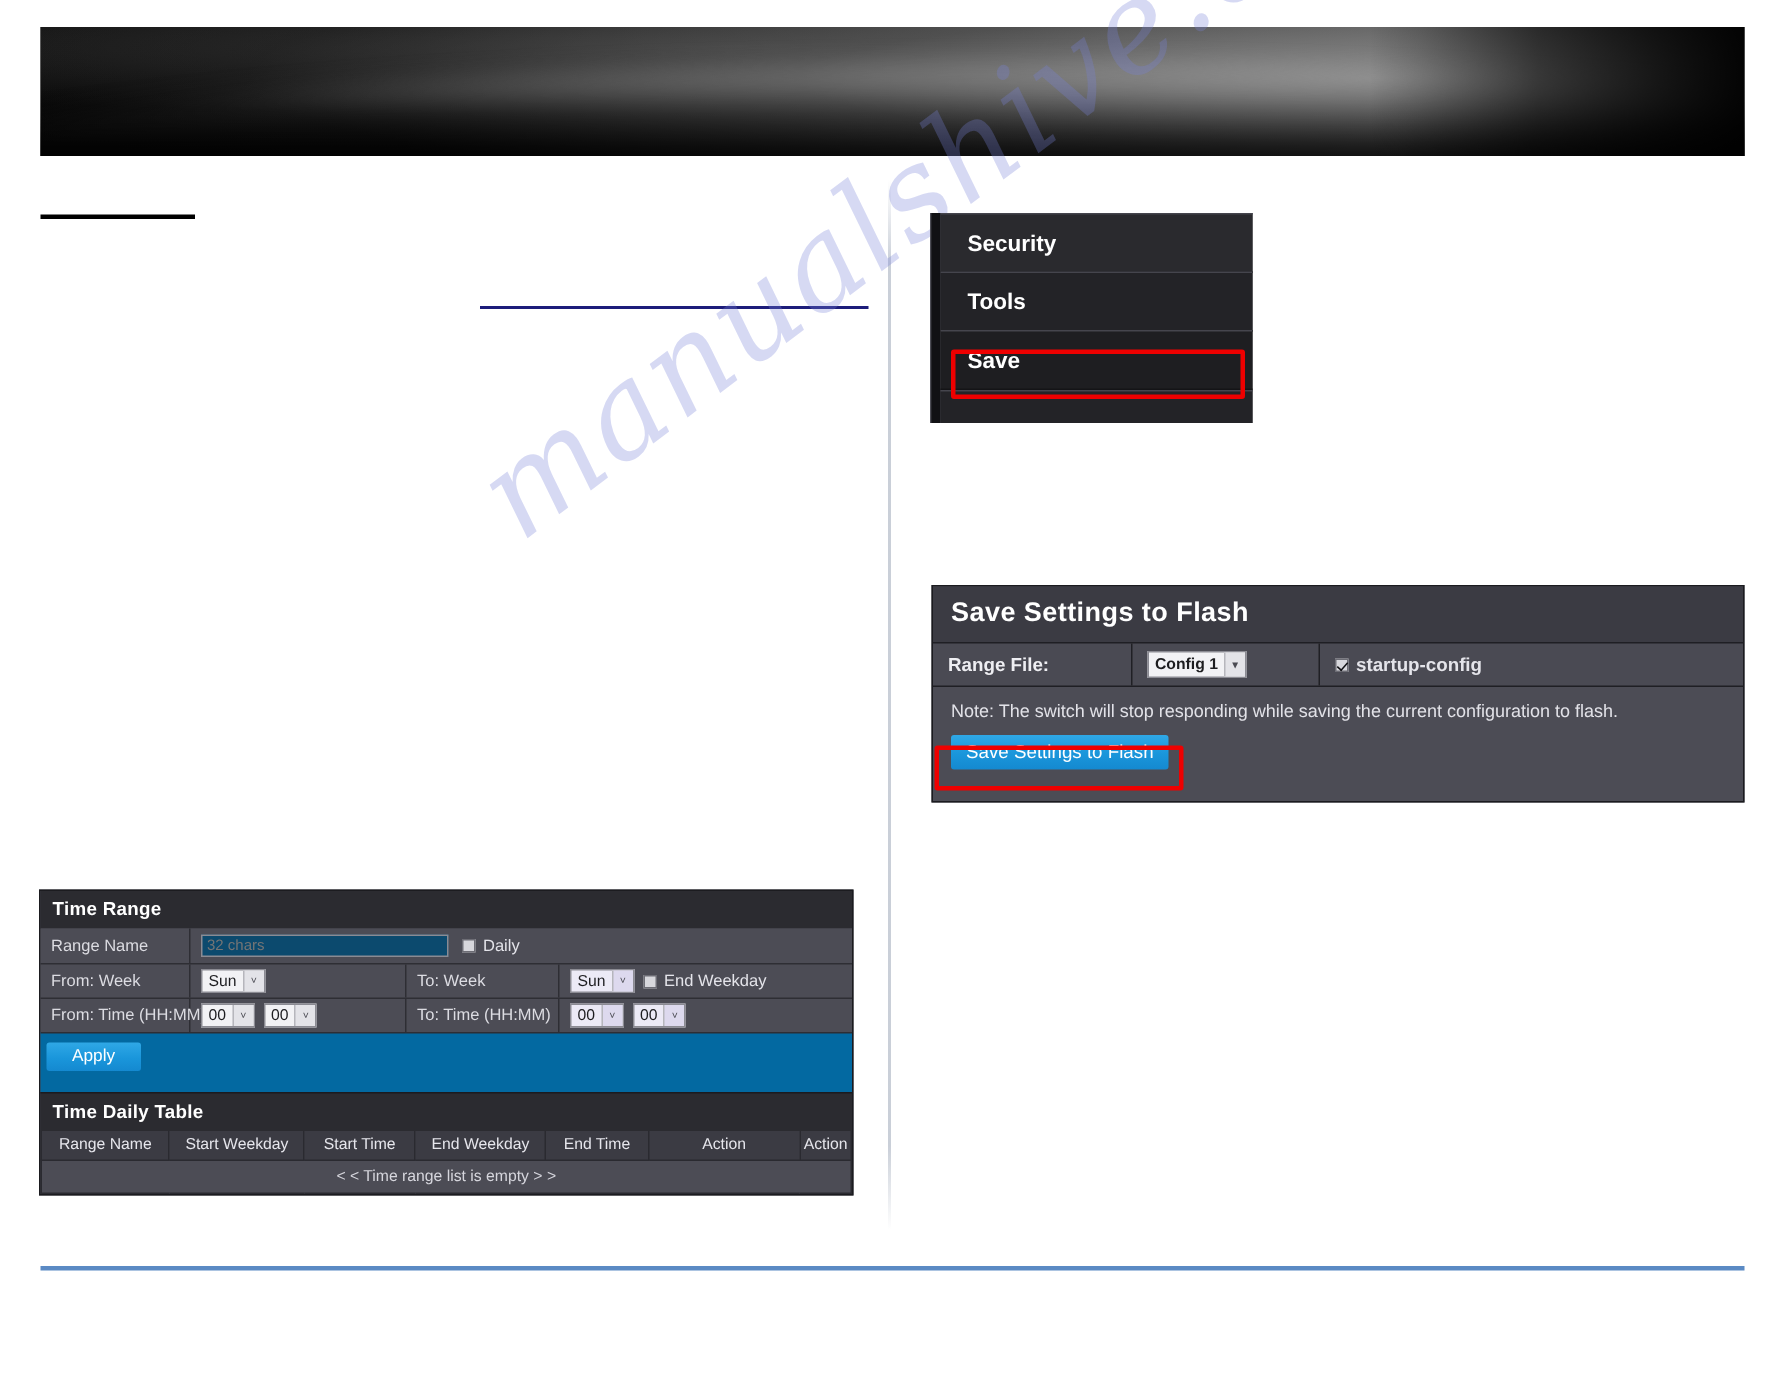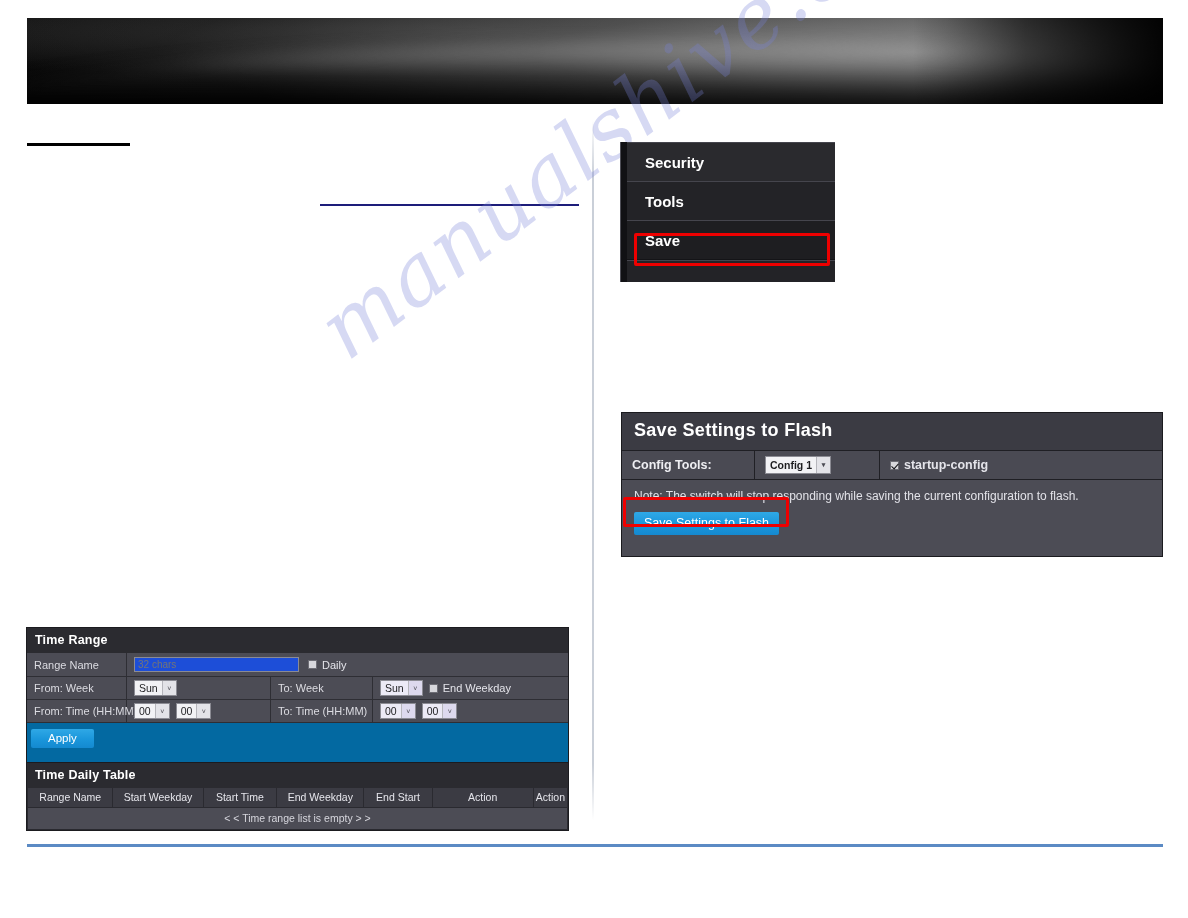--- a/index.html
+++ b/index.html
@@ -128,21 +128,21 @@
     align-items: center;
     padding: 3px 7px;
     box-sizing: border-box;
     border-right: 1px solid #2e2e34;
   }
   .fcell.nb { border-right: none; }
   .flabel { color: #dcdce2; font-size: 11px; white-space: nowrap; }
 
   
   .tinput {
-    background: #1d4ed8;
+    background: #0c4a6e;
     border: 1px solid #8b8b93;
     height: 15px;
     line-height: 15px;
     font-size: 10px;
     color: #b6b6bc;
     padding: 0 3px;
     box-sizing: border-box;
     font-family: "Liberation Sans", sans-serif;
   }
   
@@ -207,21 +207,21 @@
   
   .redbox {
     position: absolute;
     border: 3px solid #ee0000;
     box-sizing: border-box;
     border-radius: 2px;
     pointer-events: none;
   }
 
   
-  #time-range-panel { left: 26px; top: 627px; width: 543px; }
+  #time-range-panel { left: 26px; top: 593px; width: 543px; }
   #time-range-panel .panel-title { background: #2b2b30; }
 
   .tr-body { background: #4c4c55; }
   .tr-l1 { width: 100px; }
 
   
   .apply-strip {
     background: #0369a1;
     padding: 5px 0 0 4px;
     border-top: 1px solid #2e2e34;
@@ -281,21 +281,21 @@
     color: #ffffff;
     font-size: 15px;
     font-weight: bold;
     background: #2a2a2e;
     border-top: 1px solid #45454d;
     border-bottom: 1px solid #141417;
   }
   .menu-item.dark { background: #232327; }
 
   
-  #save-flash-panel { left: 621px; top: 412px; width: 542px; height: 145px; }
+  #save-flash-panel { left: 621px; top: 390px; width: 542px; height: 145px; }
   #save-flash-panel .sf-row {
     display: flex;
     border: 1px solid #1f1f24;
     border-left: none; border-right: none;
     background: #4a4a53;
     height: 28px;
   }
   .sf-cell {
     display: flex; align-items: center;
     padding: 0 10px;
@@ -341,21 +341,21 @@
   </div>
   <div class="menu-item dark" style="top:118px;height:22px;border-bottom:none;"></div>
 </div>
 <div class="redbox" style="left:634px; top:233px; width:196px; height:33px;"></div>
 
 <div class="panel" id="save-flash-panel">
   <div class="panel-title big">Save Settings to Flash</div>
 
   <div class="sf-row">
     <div class="sf-cell" style="width:133px;">
-      <span>Config Tools:</span>
+      <span>Range File:</span>
     </div>
     <div class="sf-cell" style="width:125px;">
       <span class="sel" style="height:18px;">
         <span class="sel-val">Config 1</span>
         <span class="sel-arrow">▾</span>
       </span>
     </div>
     <div class="sf-cell" style="flex:1;border-right:none;">
       <span class="cbx-wrap">
         <span class="cbx dark checked"></span>
@@ -453,21 +453,21 @@
 
   <div class="panel-title" style="border-top:1px solid #1b1b1f;">Time Daily Table</div>
 
   <table class="dtable">
     <thead>
       <tr>
         <th style="width:84px;">Range Name</th>
         <th style="width:88px;">Start Weekday</th>
         <th style="width:72px;">Start Time</th>
         <th style="width:85px;">End Weekday</th>
-        <th style="width:66px;">End Start</th>
+        <th style="width:66px;">End Time</th>
         <th style="width:101px;">Action</th>
         <th>Action</th>
       </tr>
     </thead>
     <tbody>
       <tr>
         <td colspan="7">&lt; &lt; Time range list is empty &gt; &gt;</td>
       </tr>
     </tbody>
   </table>

